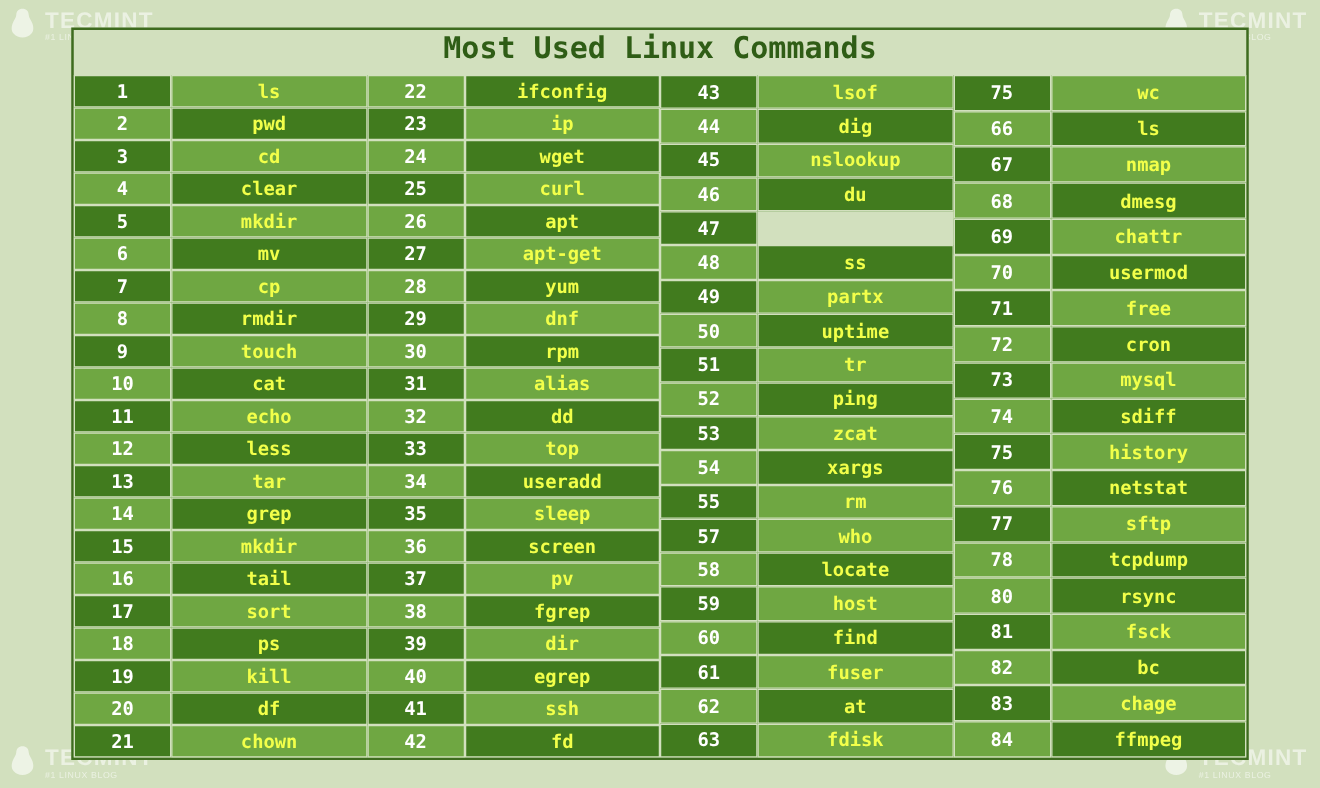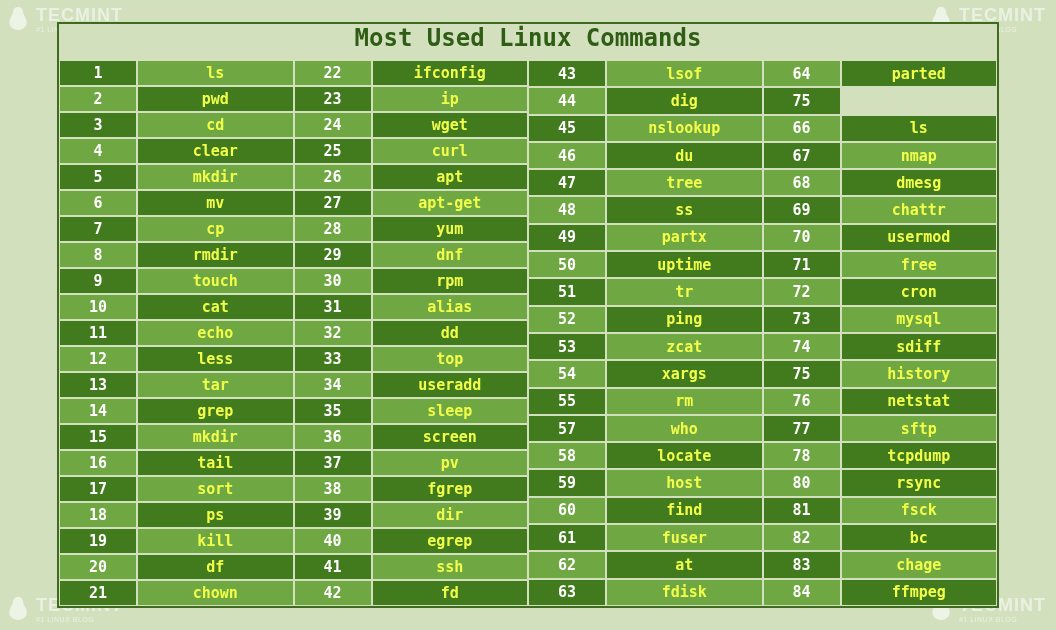--- a/index.html
+++ b/index.html
@@ -8,21 +8,21 @@
     height: 630px;
     background: #d2e0be;
     font-family: "DejaVu Sans Mono", "Menlo", "Consolas", monospace;
     position: relative;
     overflow: hidden;
   }
   .watermark {
     position: absolute;
     color: rgba(255,255,255,0.55);
     display: flex;
-    align-items: flex-start;
+    align-items: center;
     gap: 6px;
     font-family: Arial, sans-serif;
   }
   .watermark svg { flex: 0 0 auto; }
   .watermark .wm-text { display: flex; flex-direction: column; line-height: 1; }
   .watermark .wm-big { font-weight: 800; font-size: 18px; letter-spacing: 1px; }
   .watermark .wm-small { font-size: 7px; letter-spacing: 0.5px; margin-top: 2px; }
   .wm-tl { top: 6px; left: 6px; }
   .wm-tr { top: 6px; right: 10px; }
   .wm-bl { bottom: 6px; left: 6px; }
@@ -309,21 +309,20 @@
         <div class="row">
           <div class="cell num shade-dark">45</div>
           <div class="cell cmd shade-light">nslookup</div>
         </div>
         <div class="row">
           <div class="cell num shade-light">46</div>
           <div class="cell cmd shade-dark">du</div>
         </div>
         <div class="row">
           <div class="cell num shade-dark">47</div>
-          <div class="cell cmd shade-light">tree</div>
         </div>
         <div class="row">
           <div class="cell num shade-light">48</div>
           <div class="cell cmd shade-dark">ss</div>
         </div>
         <div class="row">
           <div class="cell num shade-dark">49</div>
           <div class="cell cmd shade-light">partx</div>
         </div>
         <div class="row">
@@ -374,25 +373,22 @@
           <div class="cell num shade-light">62</div>
           <div class="cell cmd shade-dark">at</div>
         </div>
         <div class="row">
           <div class="cell num shade-dark">63</div>
           <div class="cell cmd shade-light">fdisk</div>
         </div>
       </div>
       <div class="col">
         <div class="row">
-          <div class="cell num shade-light">64</div>
-          <div class="cell cmd shade-dark">parted</div>
-        </div>
-        <div class="row">
           <div class="cell num shade-dark">75</div>
+          <div class="cell cmd shade-light">wc</div>
         </div>
         <div class="row">
           <div class="cell num shade-light">66</div>
           <div class="cell cmd shade-dark">ls</div>
         </div>
         <div class="row">
           <div class="cell num shade-dark">67</div>
           <div class="cell cmd shade-light">nmap</div>
         </div>
         <div class="row">

